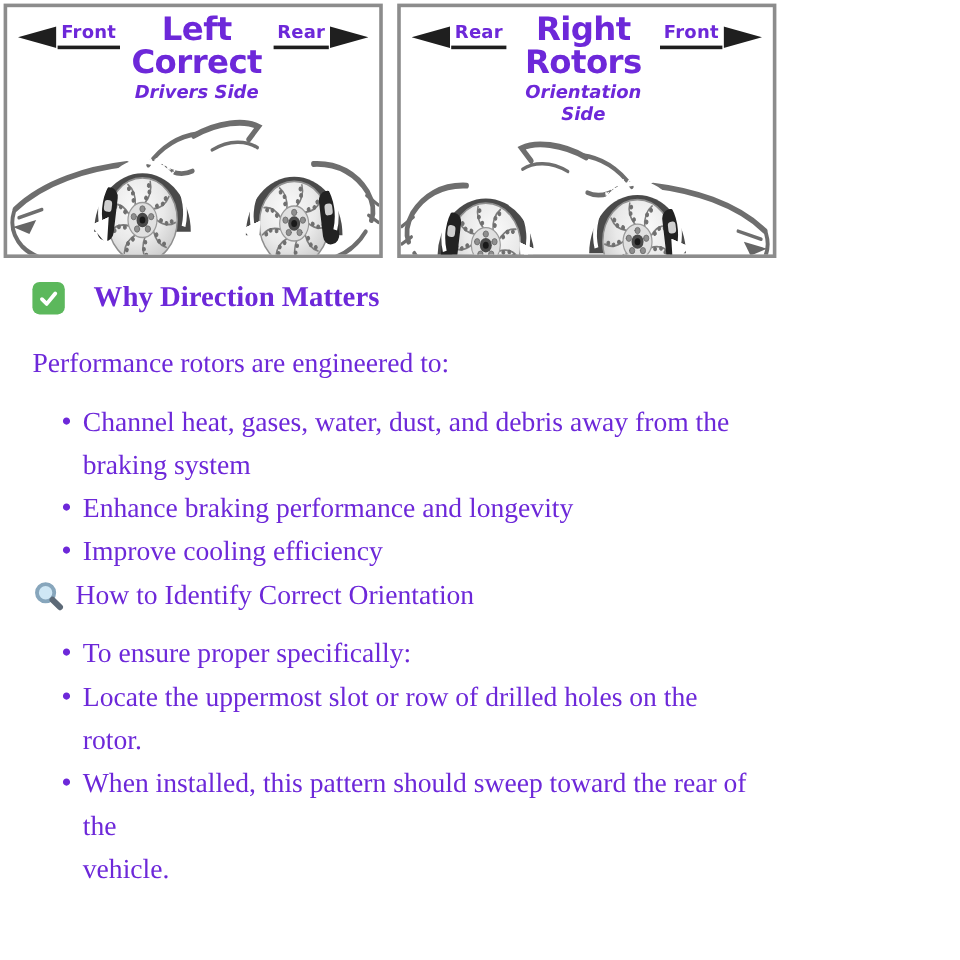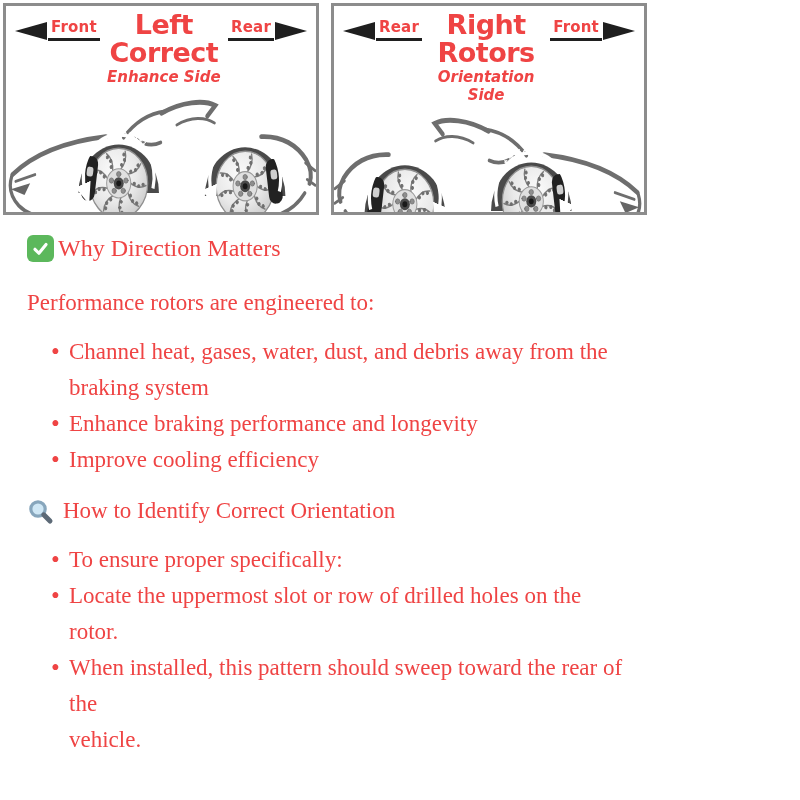--- a/index.html
+++ b/index.html
@@ -1,17 +1,17 @@
 <!DOCTYPE html>
 <html><head>
 <meta charset="utf-8">
 <style>
   html,body{margin:0;padding:0;background:#fff}
   .page{width:652px;height:800px;overflow:hidden;background:#fff;
-        font-family:"Liberation Serif",serif;color:#ef4444;position:relative}
+        font-family:"Liberation Serif",serif;color:#6d28d9;position:relative}
 
   
   .panels{display:flex;gap:12px;padding:3px 5px 0 3px}
   .panel{flex:1;border:3px solid #8c8c8c;background:#fff;height:212px;
          box-sizing:border-box;overflow:hidden}
   .phead{display:flex;justify-content:space-between;align-items:flex-start;
          padding:7px 9px 0 9px;font-family:"DejaVu Sans",sans-serif}
   .dir{display:flex;align-items:flex-end;gap:1px;margin-top:7px}
   .tri{fill:#1f1f1f;flex:none}
   .dlabel{font-weight:bold;font-size:15px;line-height:1.05;
@@ -21,22 +21,22 @@
   .psub{font-size:15px;font-weight:bold;font-style:italic;margin-top:0}
   .car{display:block;width:100%;height:146px;margin-top:1px}
   .rarrow{stroke:#fff;stroke-width:4;fill:none}
   .rtext{fill:#fff;font-family:"DejaVu Sans",sans-serif;font-size:9.5px;
          font-weight:bold;letter-spacing:1px}
 
   
   .article{padding:0 27px;font-size:23px;line-height:36px}
   .intro{white-space:pre-line;margin:11px 0 0 0}
   h2{display:flex;align-items:center;margin:0;font-size:24px}
-  .h-bold{margin-top:15px;font-weight:normal;gap:4px}
-  .h-reg{margin-top:15px;font-weight:normal;font-size:23px;gap:9px}
+  .h-bold{margin-top:15px;font-weight:bold;gap:24px}
+  .h-reg{font-weight:normal;font-size:23px;gap:9px}
   .lead{margin:19px 0 0 0}
   ul{list-style:none;margin:13px 0 0 0;padding:0 0 0 24px}
   li{position:relative;padding-left:18px;white-space:pre-line}
   li::before{content:"\2022";position:absolute;left:0;top:0;font-size:25px}
   .check{width:27px;height:27px;background:#5cb85c;border-radius:6px;flex:none;
          display:inline-flex;align-items:center;justify-content:center}
   .mag{flex:none}
 </style>
 </head>
 <body>
@@ -136,21 +136,21 @@
     <section class="panel">
       <header class="phead">
         <div class="dir">
           <svg class="tri" width="32" height="20" viewBox="0 0 32 20">
               <polygon points="32,1 0,10 32,19"></polygon>
             </svg>
           <span class="dlabel">Front</span>
         </div>
         <div class="ptitle-wrap">
           <div class="ptitle">Left Correct</div>
-          <div class="psub">Enhance Side</div>
+          <div class="psub">Drivers Side</div>
         </div>
         <div class="dir">
           <span class="dlabel">Rear</span>
           <svg class="tri" width="32" height="20" viewBox="0 0 32 20">
               <polygon points="0,1 32,10 0,19"></polygon>
             </svg>
         </div>
       </header>
       <svg class="car" viewBox="0 0 385 150" preserveAspectRatio="none">
         <use href="#car-art"></use>

